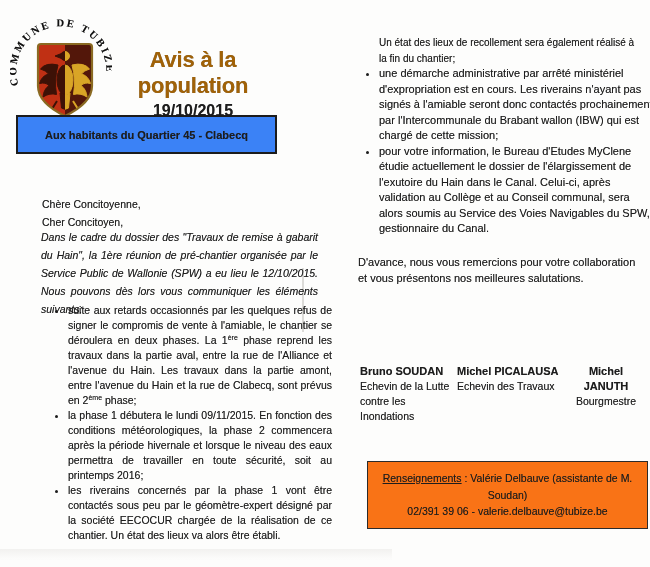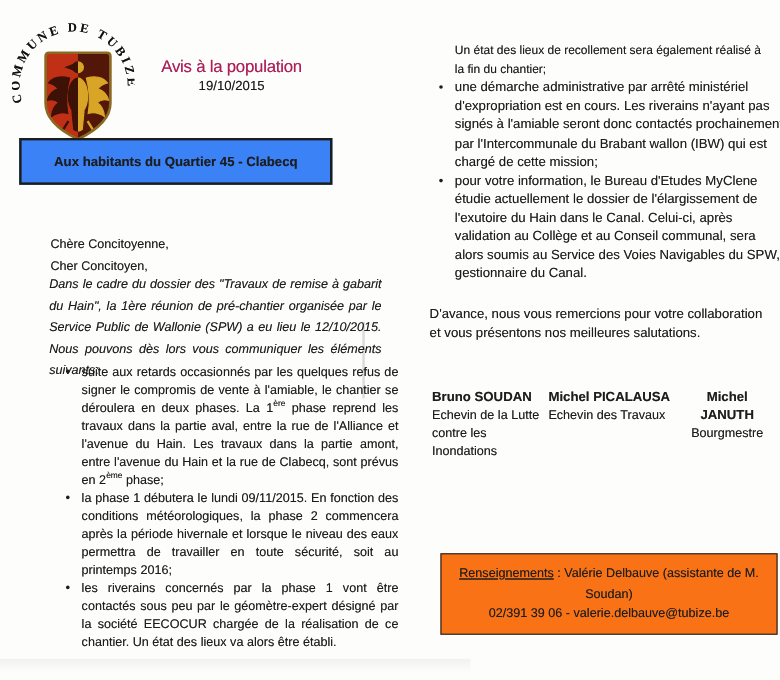--- a/index.html
+++ b/index.html
@@ -9,42 +9,42 @@
     text-shadow:0 0 .4px rgba(30,30,30,.55);
   }
   .abs{position:absolute;}
   
   .scan-edge{left:302px;top:268px;width:2px;height:64px;background:#dcdbd8;}
   .scan-shadow{left:0;top:549px;width:392px;height:11px;
     background:linear-gradient(180deg,#efeeec 0%,#fbfbfa 85%);opacity:.8;}
   
   .logo{left:10px;top:6px;width:102px;height:114px;}
   .title-block{left:95px;top:47px;width:196px;text-align:center;}
-  .doc-title{font-size:14px;font-weight:normal;color:#be185d;letter-spacing:-.2px;}
-  .doc-date{font-size:11px;font-weight:normal;margin-top:3px;}
+  .doc-title{font-size:22px;font-weight:bold;color:#a16207;letter-spacing:-.2px;}
+  .doc-date{font-size:16px;font-weight:bold;margin-top:3px;}
   .banner{left:16px;top:115px;width:257px;height:35px;border:2px solid #1c1c1c;
     display:flex;align-items:center;justify-content:center;
     font-size:11px;font-weight:bold;background:#3b82f6;}
   .salutation{left:42px;top:169px;font-size:10.5px;line-height:18px;margin-top:26px;}
   .intro{left:41px;top:228px;width:277px;font-size:10.5px;line-height:18px;text-align:justify;font-style:italic;}
   .bullets-left{left:55px;top:303px;width:264px;font-size:10.5px;line-height:15px;
     text-align:justify;margin:0;padding:0 0 0 13px;list-style:disc outside;}
   .bullets-left li{margin:0;padding:0;}
   sup{font-size:7px;line-height:0;}
   
   .cont{left:379px;top:35px;width:264px;font-size:10px;line-height:15.5px;}
   .bullets-right{left:366px;top:66px;width:277px;font-size:11px;line-height:15.5px;
     margin:0;padding:0 0 0 13px;list-style:disc outside;text-align:left;}
   .bullets-right li{margin:0;padding:0;}
   .closing{left:358px;top:254px;width:288px;font-size:11px;line-height:16px;}
   .signatures{left:360px;top:324px;width:286px;display:flex;font-size:10.5px;line-height:15px;}
   .sig-col1{width:97px;}
   .sig-col2{width:109px;}
   .sig-col3{width:80px;text-align:center;}
-  .sig-name{font-weight:bold;font-size:11px;}
+  .sig-name{font-weight:bold;font-size:11px;margin-top:40px;}
   .info-box{left:367px;top:461px;width:271px;border:1.5px solid #2b2b2b;
     padding:8px 4px;text-align:center;font-size:10.5px;line-height:16.5px;background:#f97316;}
   .u{text-decoration:underline;}
 </style>
 </head>
 <body>
 
 <div class="canvas">
 
   <div class="abs scan-edge"></div>

